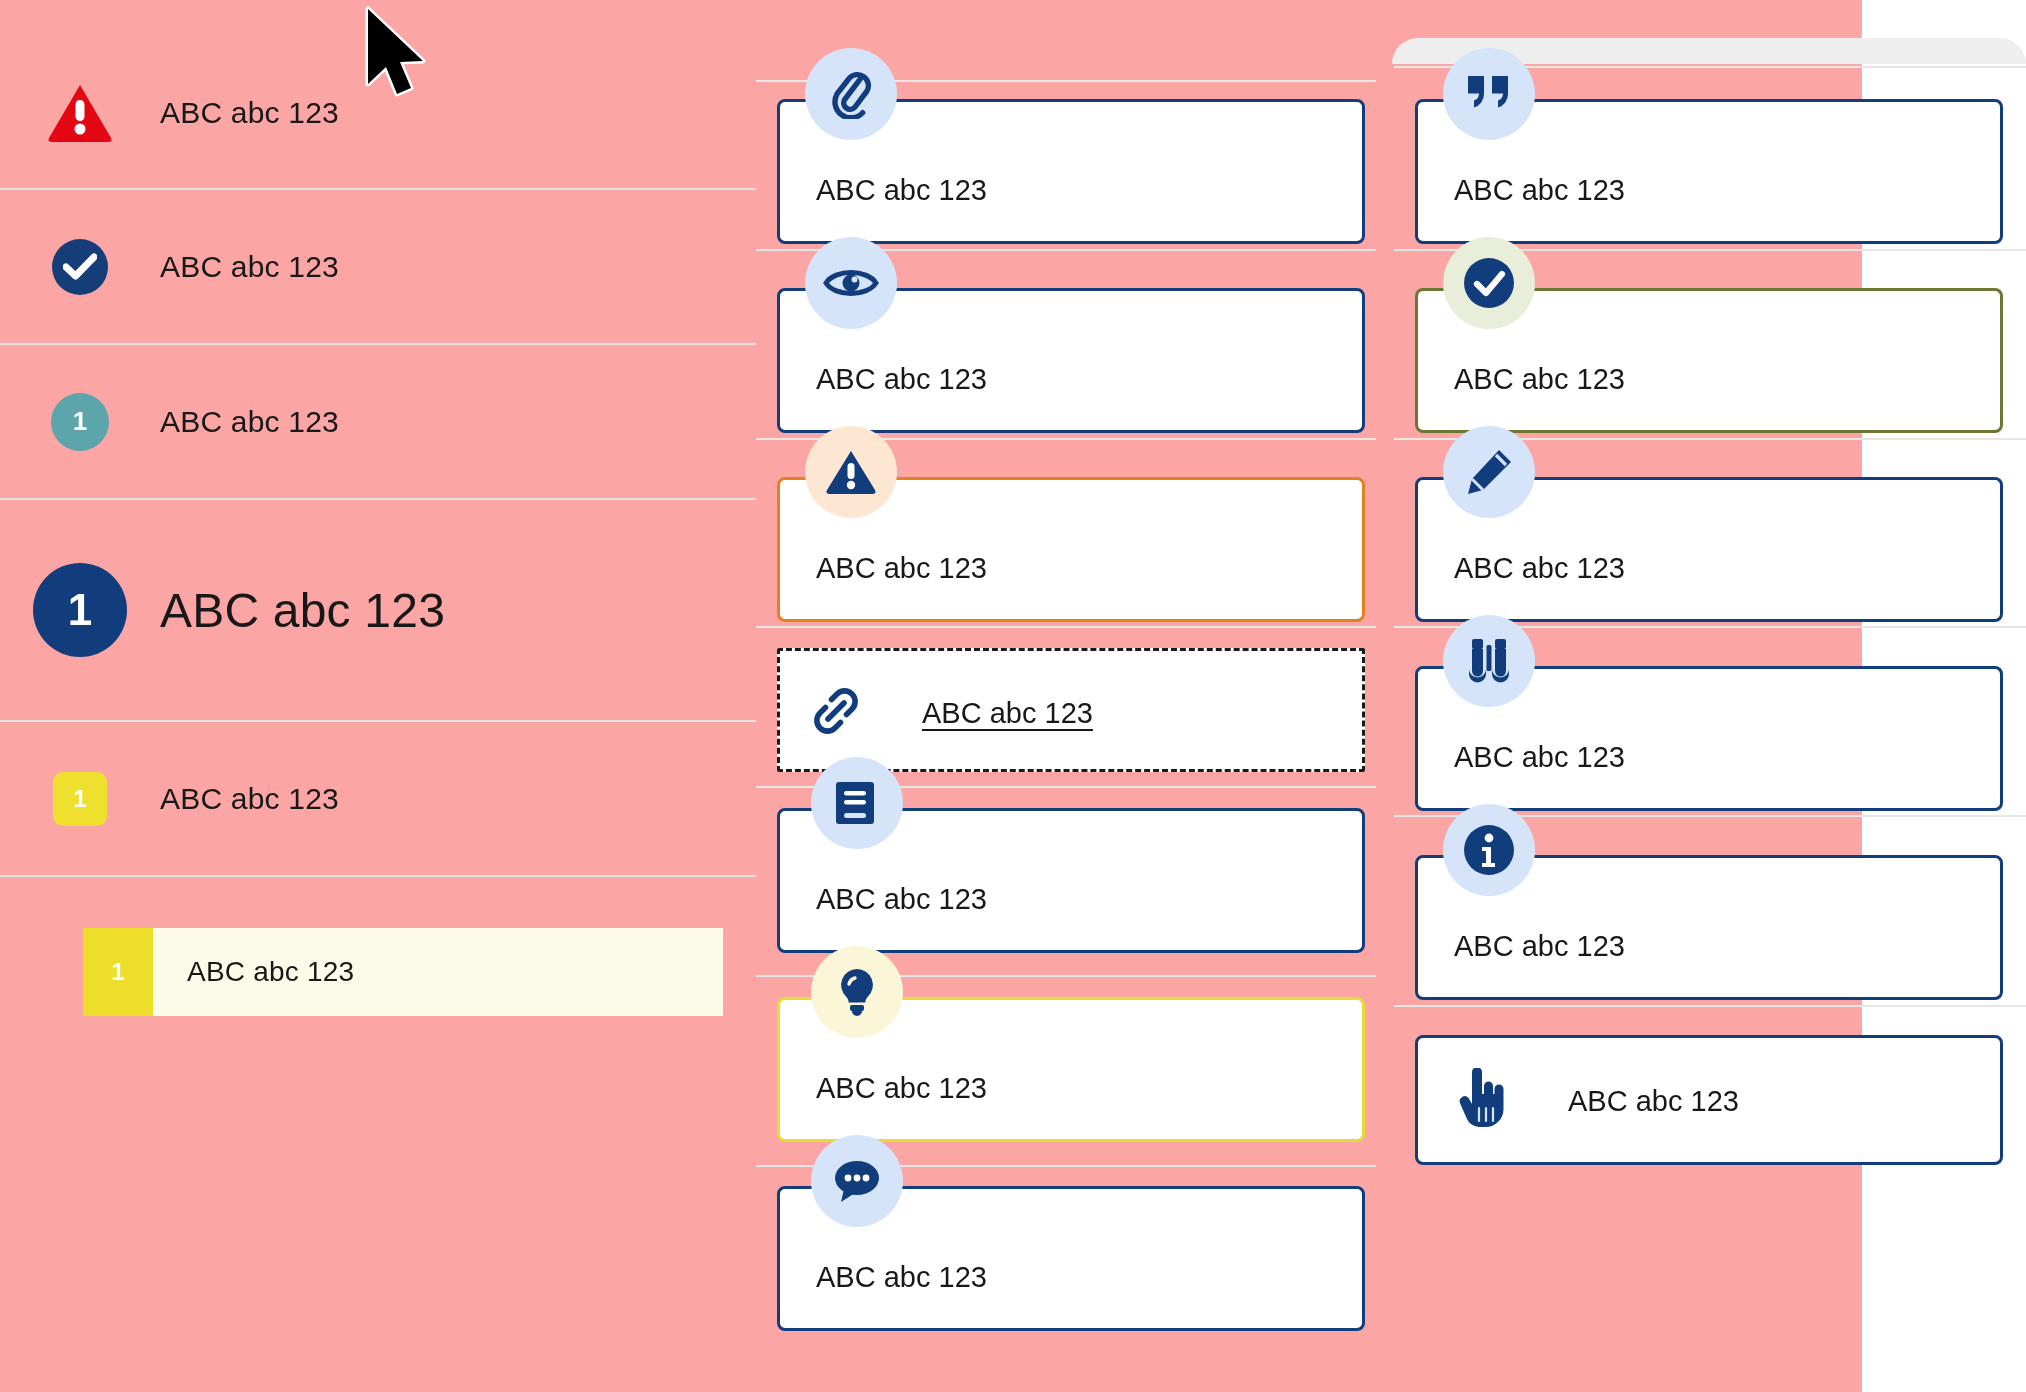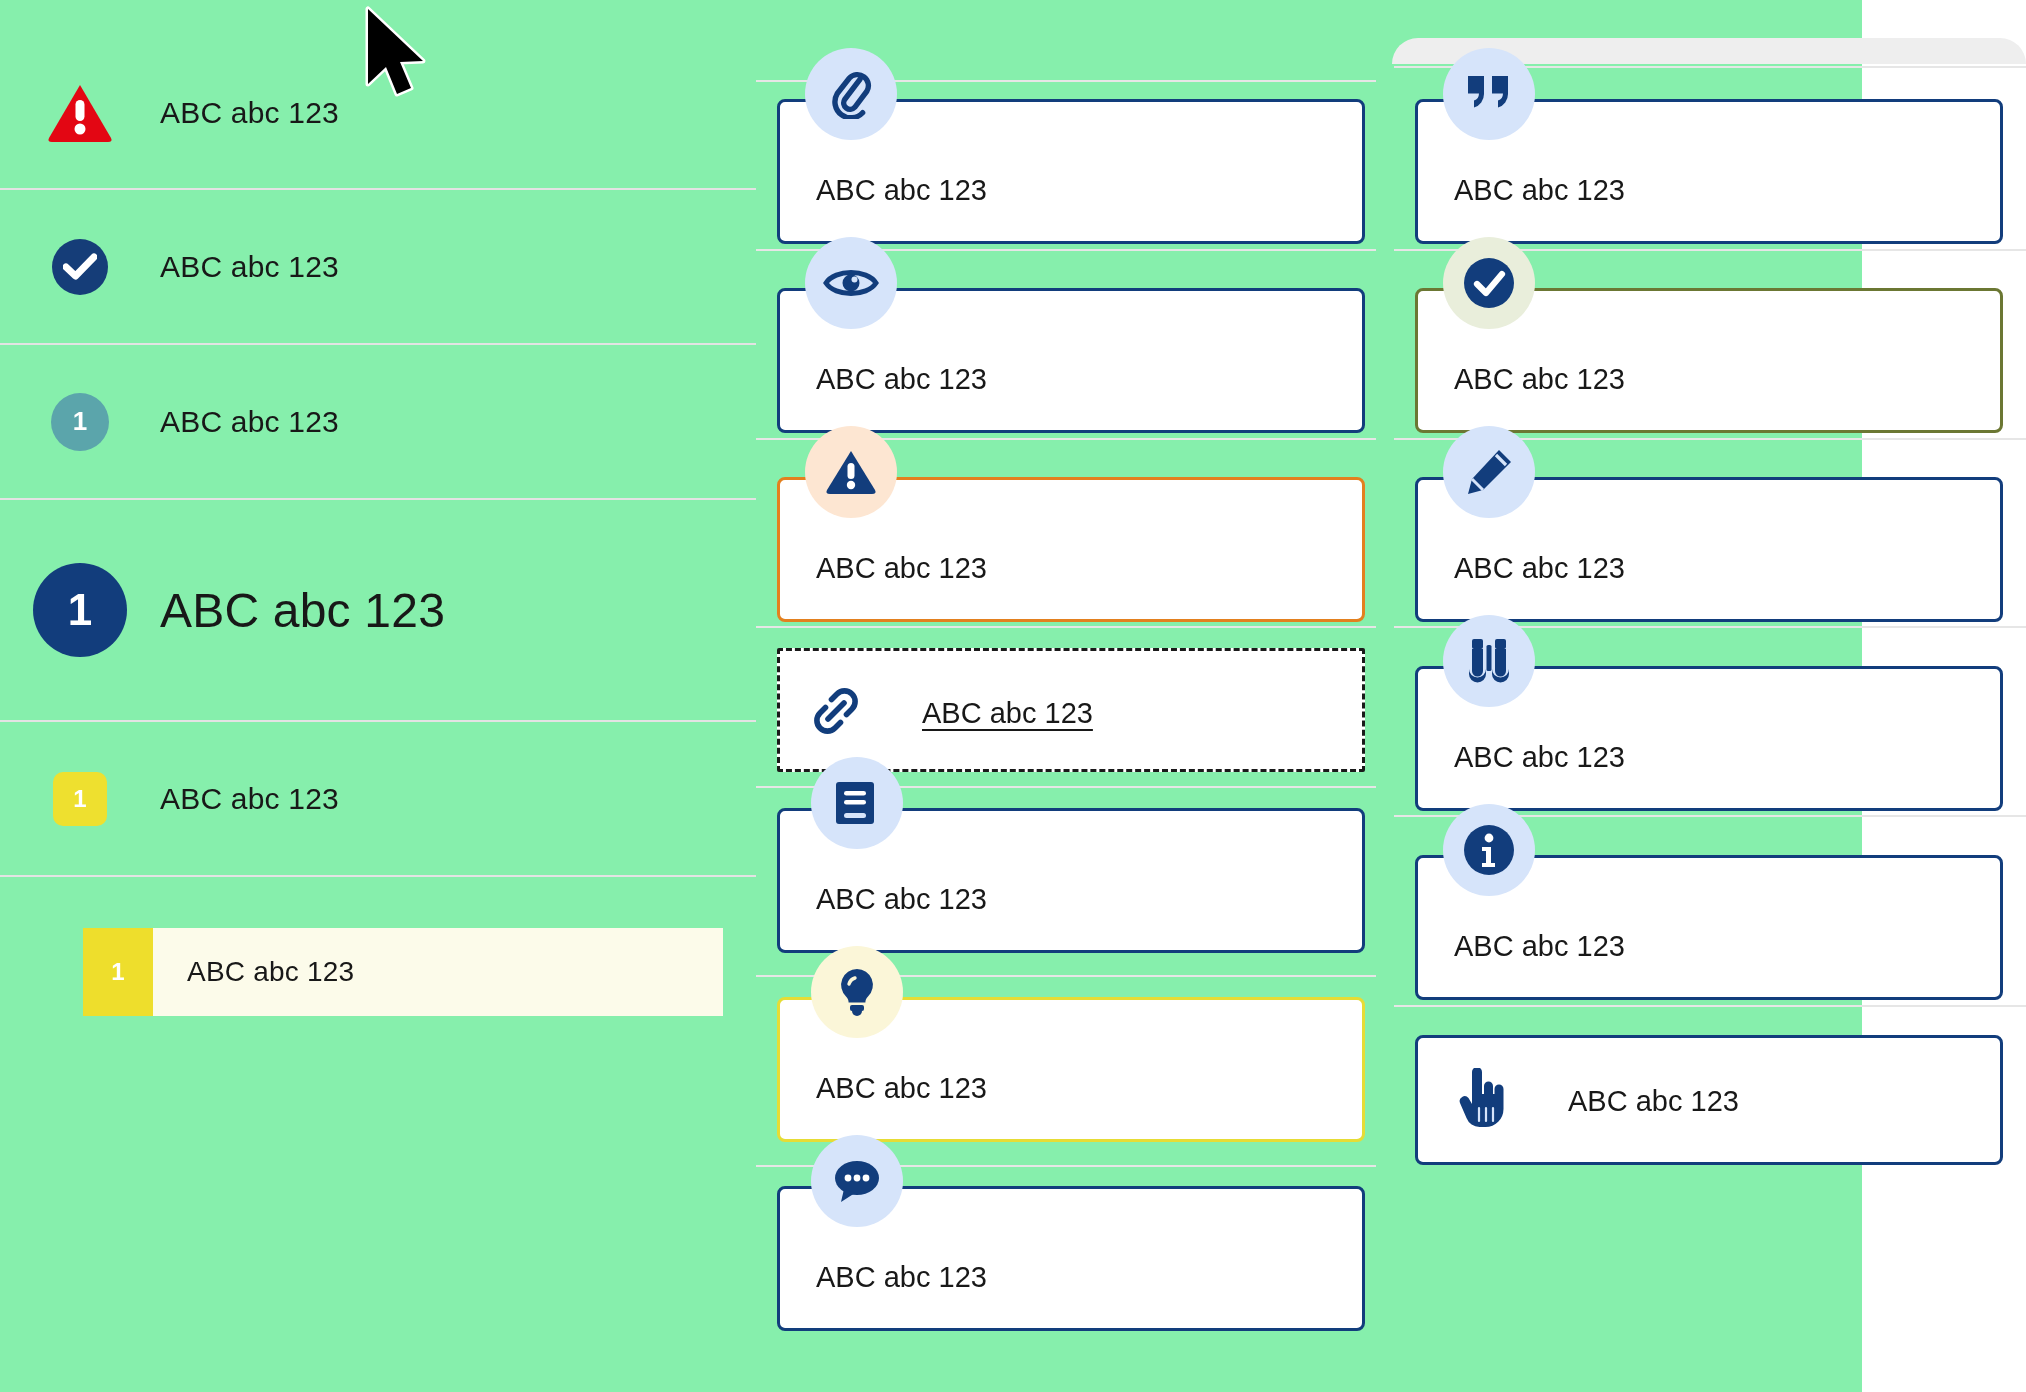--- a/index.html
+++ b/index.html
@@ -9,21 +9,21 @@
     height: 1392px;
     background: #ffffff;
     font-family: "Liberation Sans", "DejaVu Sans", sans-serif;
     overflow: hidden;
   }
 
   #root {
     position: relative;
     width: 1862px;
     height: 1392px;
-    background: #86efac;
+    background: #fca5a5;
     text-decoration: underline;
   }
 
   
   .left-col {
     position: absolute;
     left: 0;
     top: 0;
     width: 756px;
     height: 1392px;

